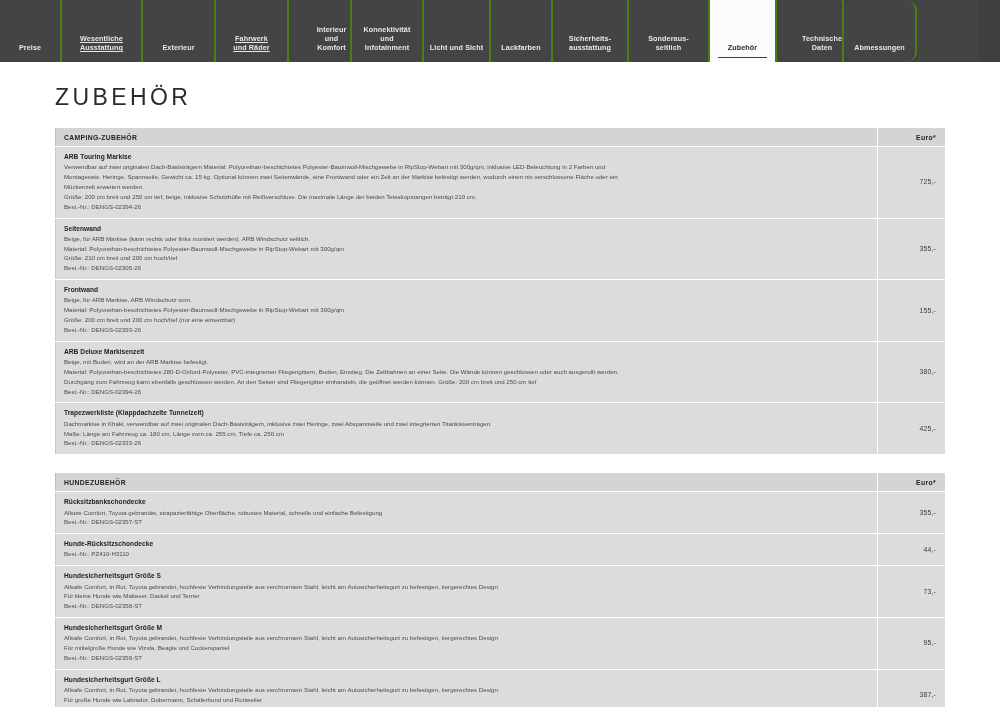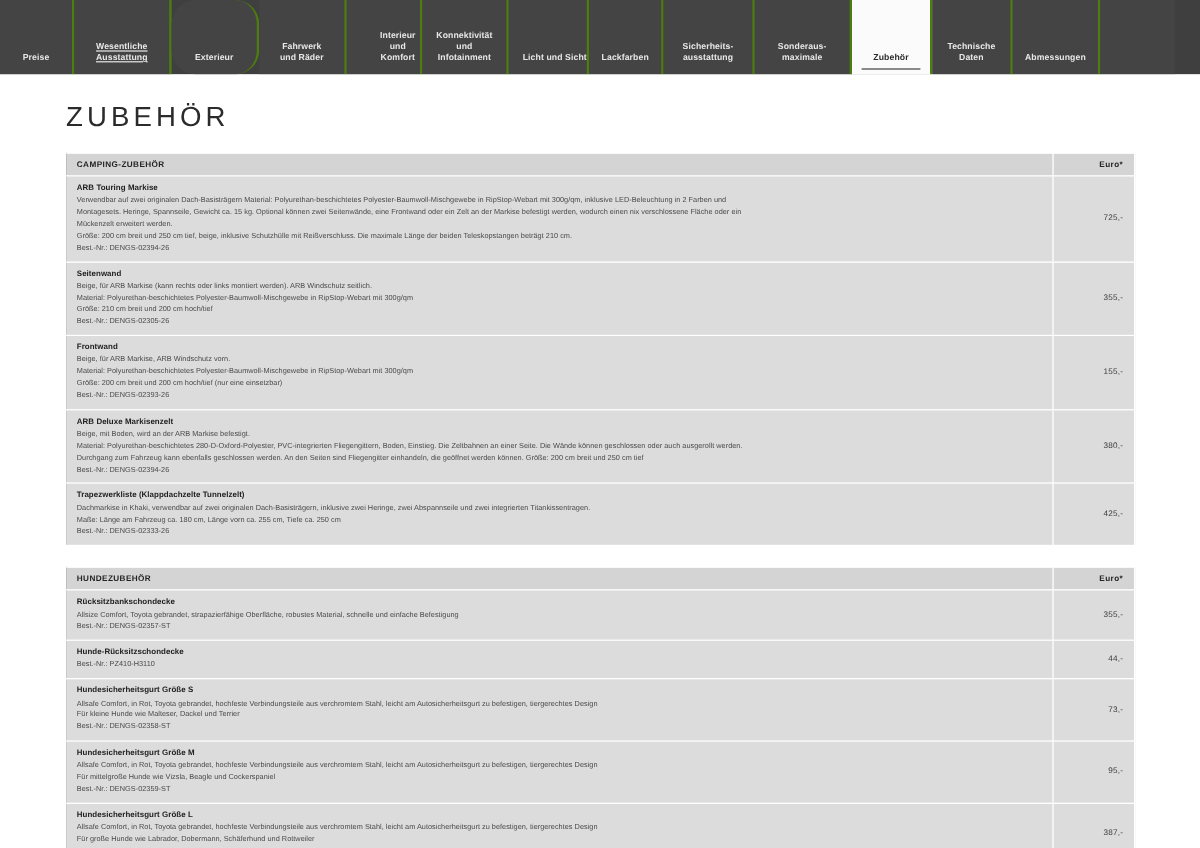--- a/index.html
+++ b/index.html
@@ -47,31 +47,31 @@
     left: 12%; right: 12%;
     bottom: 4px; height: 1.5px;
     background: #3f3f3f;
   }
   .nav-tab span { display: block; white-space: pre-line; }
 
   
   .w-preise       { flex: 0 0 62px; }
   .w-wesent       { flex: 0 0 81px; text-decoration: underline; }
   .w-batterie     { flex: 0 0 68px; }
-  .w-exterieur    { flex: 0 0 73px; border-radius: 20px; }
-  .w-fahrwerk     { flex: 0 0 73px; }
+  .w-exterieur    { flex: 0 0 73px; }
+  .w-fahrwerk     { flex: 0 0 73px; text-decoration: underline; }
   .w-interieur    { flex: 0 0 63px; padding-left: 24px; }
   .w-konnekt      { flex: 0 0 72px; }
-  .w-licht        { flex: 0 0 67px; justify-content: flex-end; }
+  .w-licht        { flex: 0 0 67px; }
   .w-sicher       { flex: 0 0 76px; }
   .w-lack         { flex: 0 0 62px; }
   .w-sonder       { flex: 0 0 81px; }
   .w-zubehoer     { flex: 0 0 67px; }
-  .w-technische   { flex: 0 0 67px; }
-  .w-abmessungen  { flex: 0 0 73px; }
+  .w-technische   { flex: 0 0 67px; justify-content: flex-end; }
+  .w-abmessungen  { flex: 0 0 73px; border-radius: 10px; }
   .w-glossar      { flex: 0 0 62px; }
 
   
   .page {
     position: relative;
     width: 1000px;
     height: 645px;
     background: #ffffff;
     padding: 0 55px;
   }
@@ -178,21 +178,21 @@
     </div>
   <div class="nav-tab w-lack">
       <span>Lackfarben</span>
     </div>
   <div class="nav-tab w-sicher">
       <span>Sicherheits-
 ausstattung</span>
     </div>
   <div class="nav-tab w-sonder">
       <span>Sonderaus-
-maximale</span>
+seitlich</span>
     </div>
   <div class="nav-tab w-zubehoer active">
       <span>Zubehör</span>
     </div>
   <div class="nav-tab w-technische">
       <span>Technische
 Daten</span>
     </div>
   <div class="nav-tab w-abmessungen">
       <span>Abmessungen</span>

